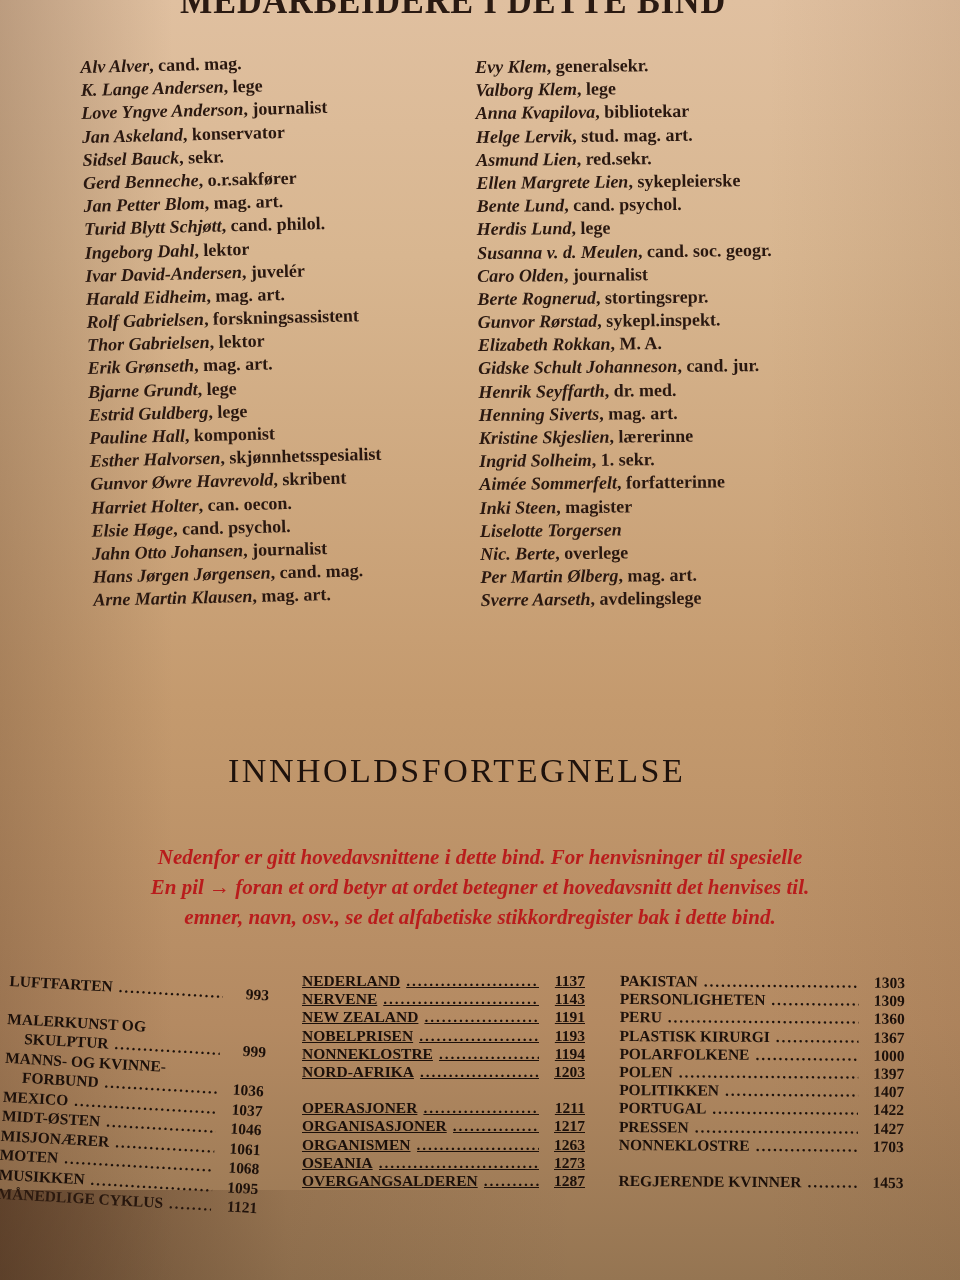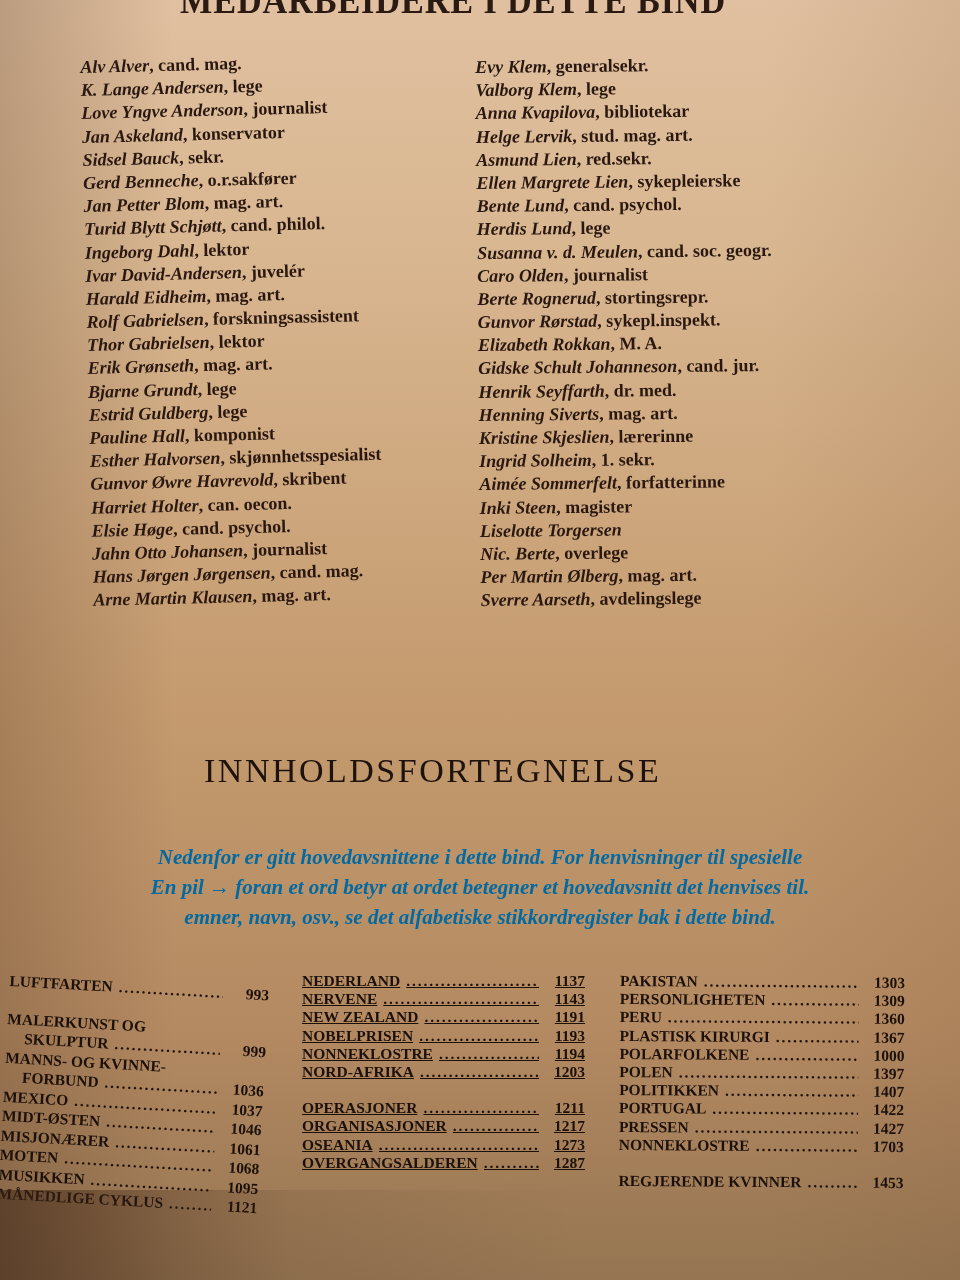--- a/index.html
+++ b/index.html
@@ -25,28 +25,28 @@
     }
     .contrib-col { position: absolute; top: 56px; }
     .contrib-col.left { left: 80px; transform: rotate(-1.4deg); transform-origin: top left; }
     .contrib-col.right { left: 475px; transform: rotate(-0.6deg); transform-origin: top left; }
     .contrib-row {
       height: 23.2px; line-height: 23px; font-size: 18px; white-space: nowrap;
     }
     .contrib-row .name { font-style: italic; font-weight: bold; }
     .contrib-row .title { font-weight: bold; }
     .toc-heading {
-      position: absolute; top: 752px; left: 204px;
+      position: absolute; top: 752px; left: 228px;
       font-size: 34px; letter-spacing: 2.5px; font-weight: normal;
       color: #1e120c;
     }
     .intro {
       position: absolute; top: 842px; left: 55px; width: 850px;
       font-size: 21px; font-style: italic; font-weight: bold; text-align: center;
-      line-height: 30px; color: #0369a1;
+      line-height: 30px; color: #b91c1c;
     }
     .toc-col { position: absolute; font-family: "Liberation Serif", serif; font-weight: bold; font-size: 15.5px; color: #1c100a; }
     .toc-col.c1 { left: 10px; top: 972px; width: 260px; transform: rotate(3.2deg); transform-origin: top left; }
     .toc-col.c2 { left: 302px; top: 972px; width: 283px; text-decoration: underline; }
     .toc-col.c3 { left: 620px; top: 972px; width: 285px; transform: rotate(0.4deg); transform-origin: top left; }
     .toc-row { display: flex; align-items: baseline; height: 18.2px; line-height: 18px; }
     .toc-row .label { white-space: pre; }
     .toc-row .dots { flex: 1; overflow: hidden; white-space: nowrap; margin: 0 6px; letter-spacing: 2px; }
     .toc-row .dots::after { content: ". . . . . . . . . . . . . . . . . . . . . . . . . . . . . . . . . . . . . . . ."; letter-spacing: -1px; }
     .toc-row .page { min-width: 40px; text-align: right; }
@@ -242,20 +242,27 @@
     </div>
     <div>
       <div class="toc-row">
         <span class="label">ORGANISASJONER</span>
         <span class="dots"></span>
         <span class="page">1217</span>
       </div>
     </div>
     <div>
       <div class="toc-row">
+        <span class="label">ORGANISMEN</span>
+        <span class="dots"></span>
+        <span class="page">1263</span>
+      </div>
+    </div>
+    <div>
+      <div class="toc-row">
         <span class="label">OSEANIA</span>
         <span class="dots"></span>
         <span class="page">1273</span>
       </div>
     </div>
     <div>
       <div class="toc-row">
         <span class="label">OVERGANGSALDEREN</span>
         <span class="dots"></span>
         <span class="page">1287</span>

